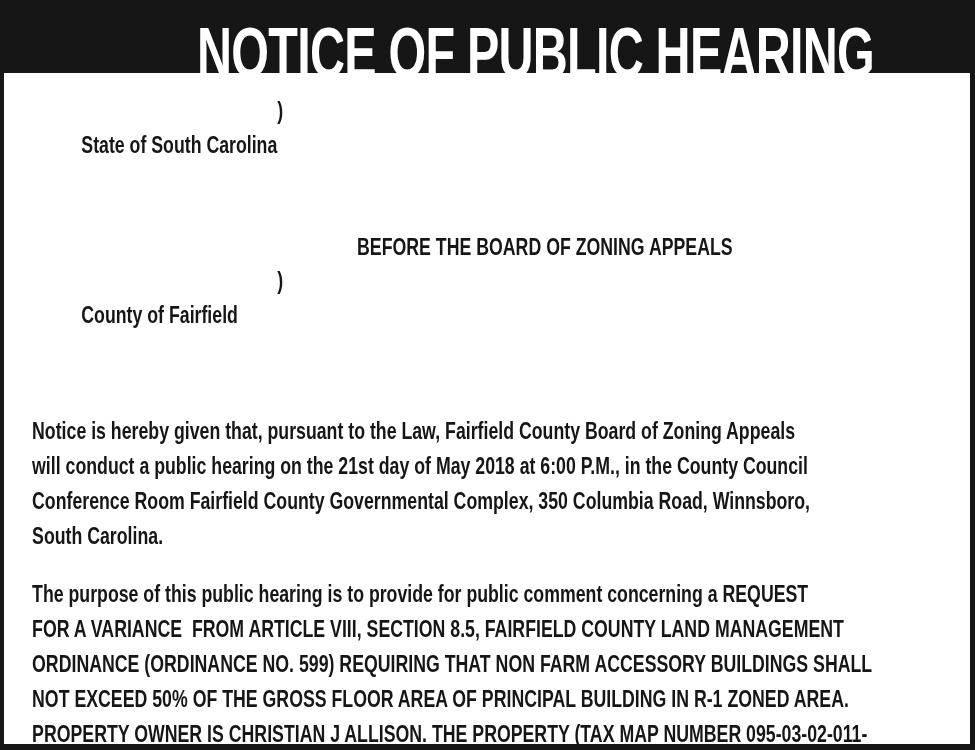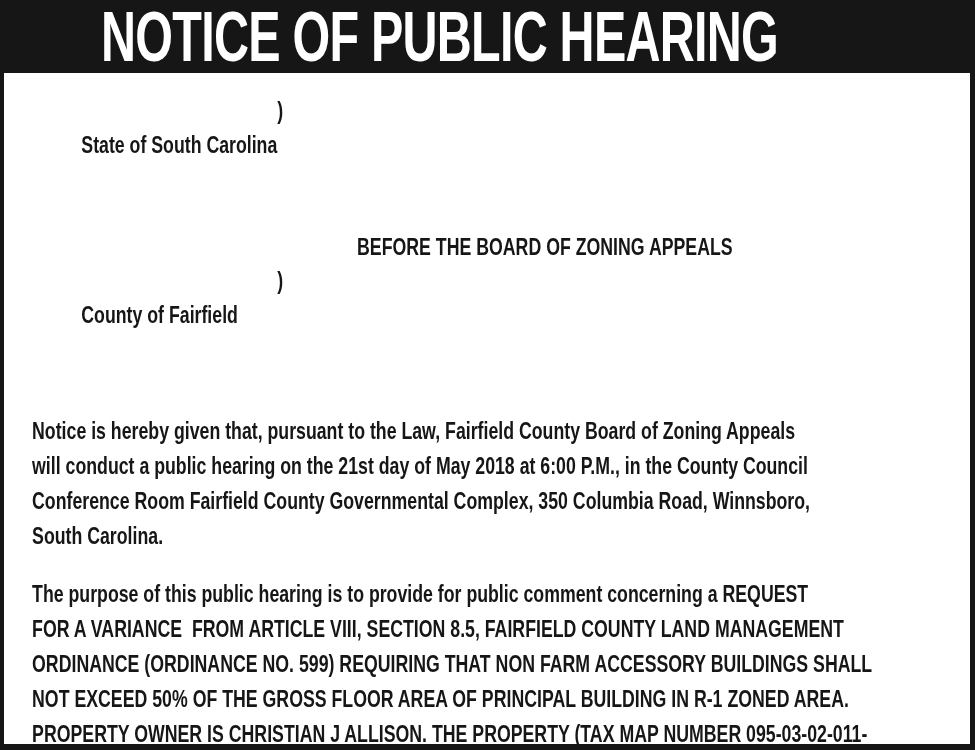--- a/index.html
+++ b/index.html
@@ -10,27 +10,27 @@
   .notice-page {
     position: relative;
     width: 975px;
     height: 750px;
     background: #161616; 
     overflow: hidden;
     font-family: "Liberation Sans", sans-serif;
   }
   .header-bar {
     position: absolute;
-    top: 0; left: 0;
+    top: 16px; left: 0;
     width: 975px;
     height: 73px;
     background: #161616;
     display: flex;
     align-items: center;
-    justify-content: flex-start;
+    justify-content: flex-end;
     overflow: hidden;
   }
   .page-title {
     color: #ffffff;
     font-size: 63px;
     font-weight: 700;
     letter-spacing: -1px;
     white-space: nowrap;
     transform: scale(0.77, 1.12);
     transform-origin: center center;

